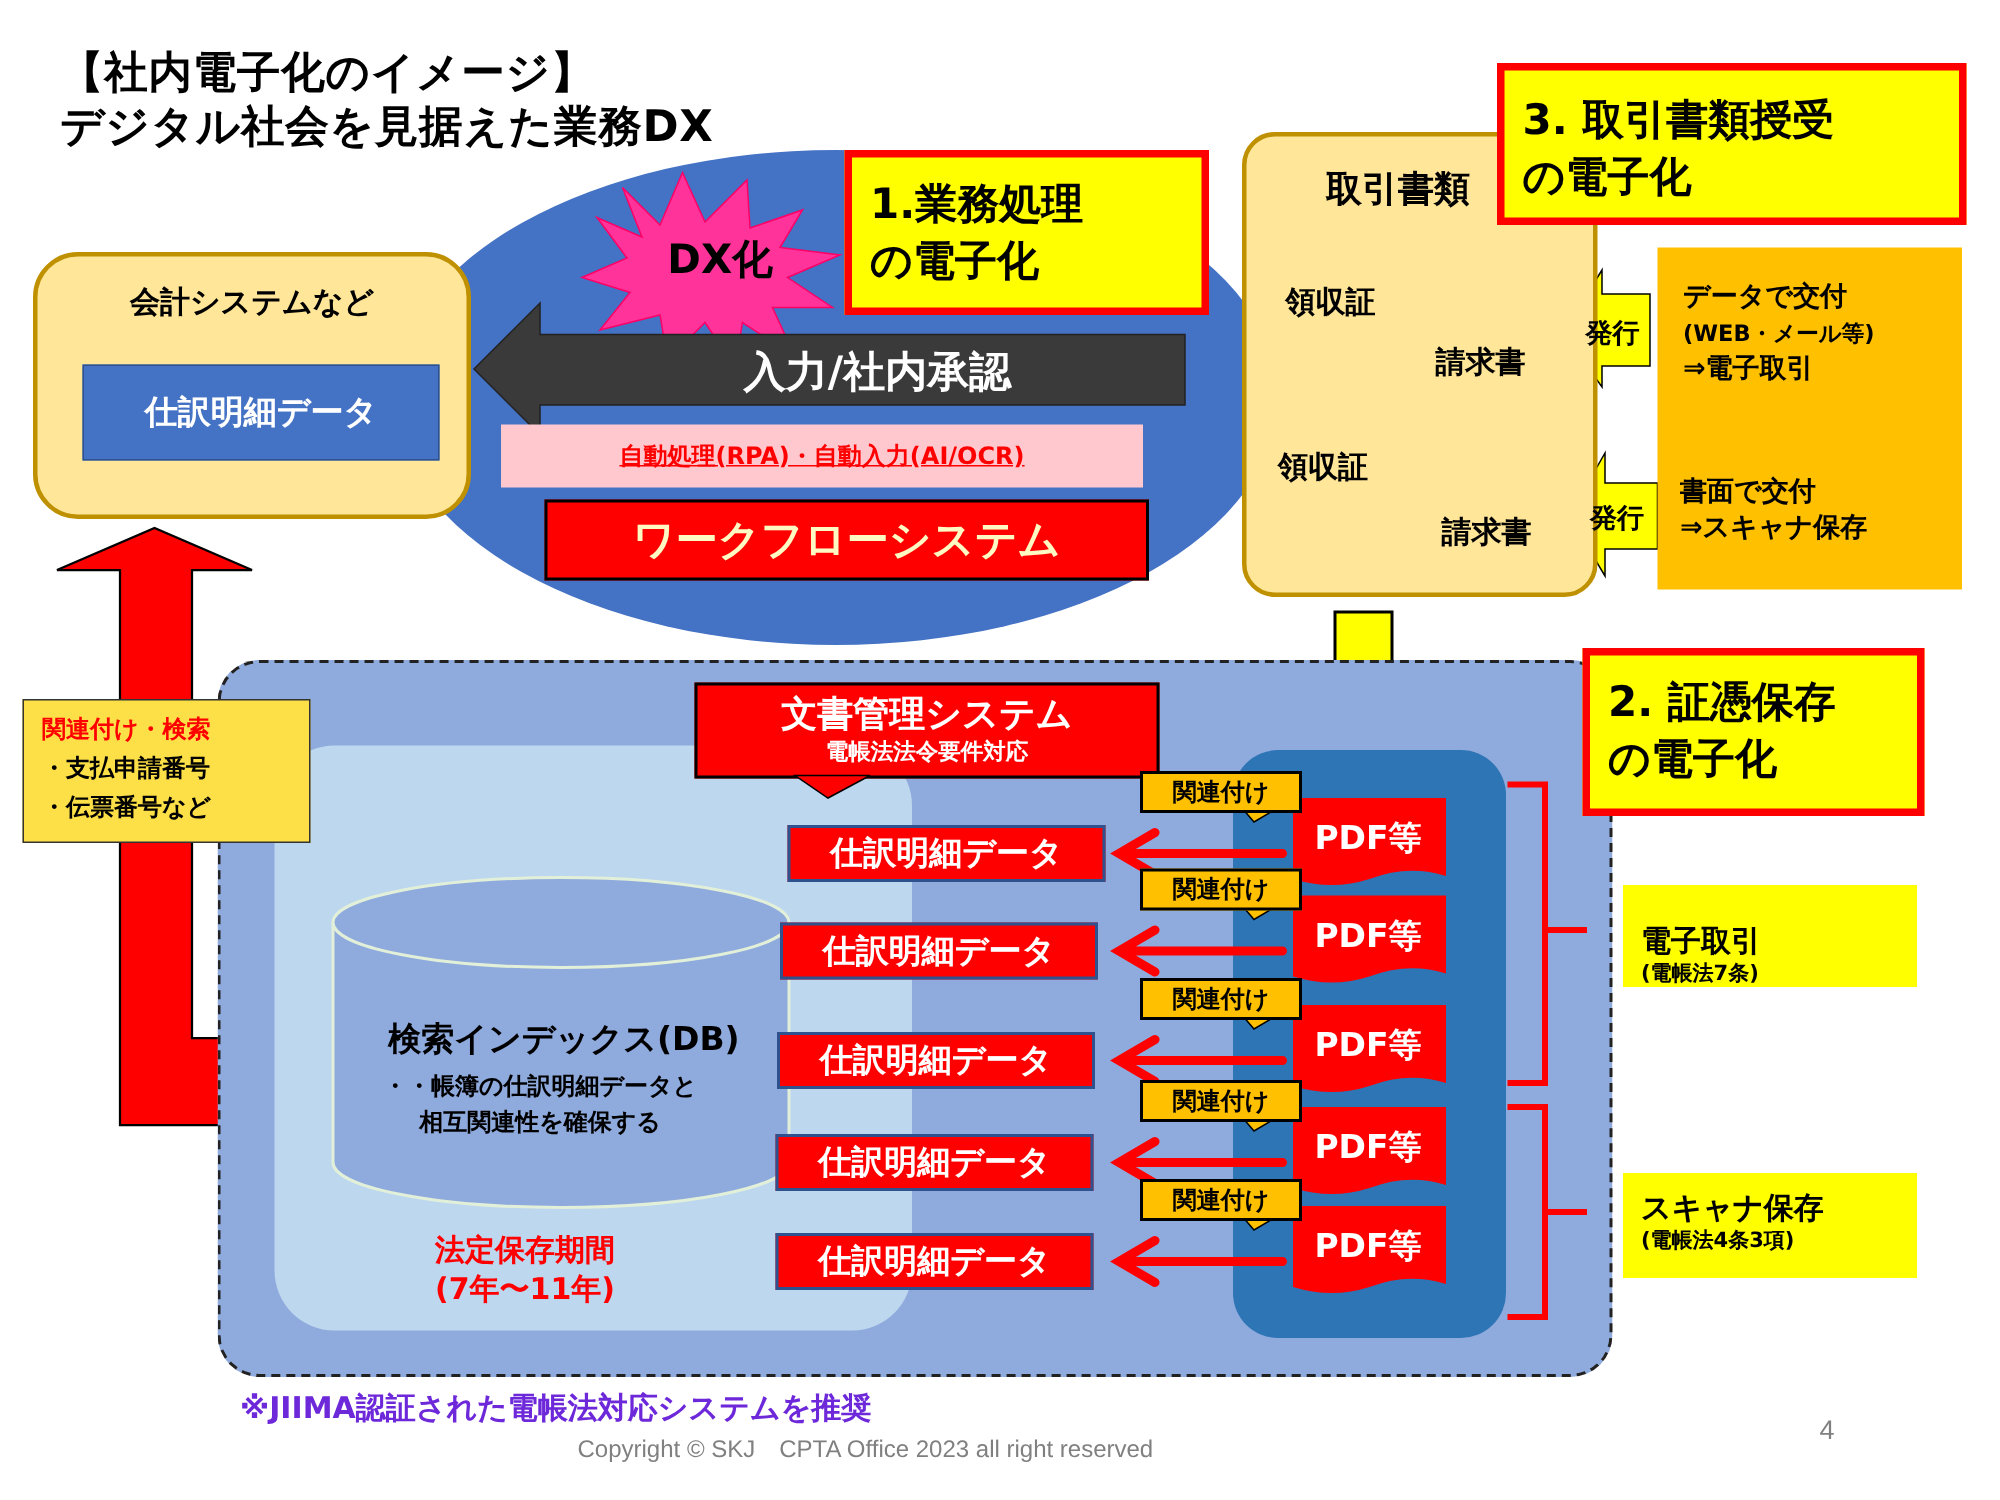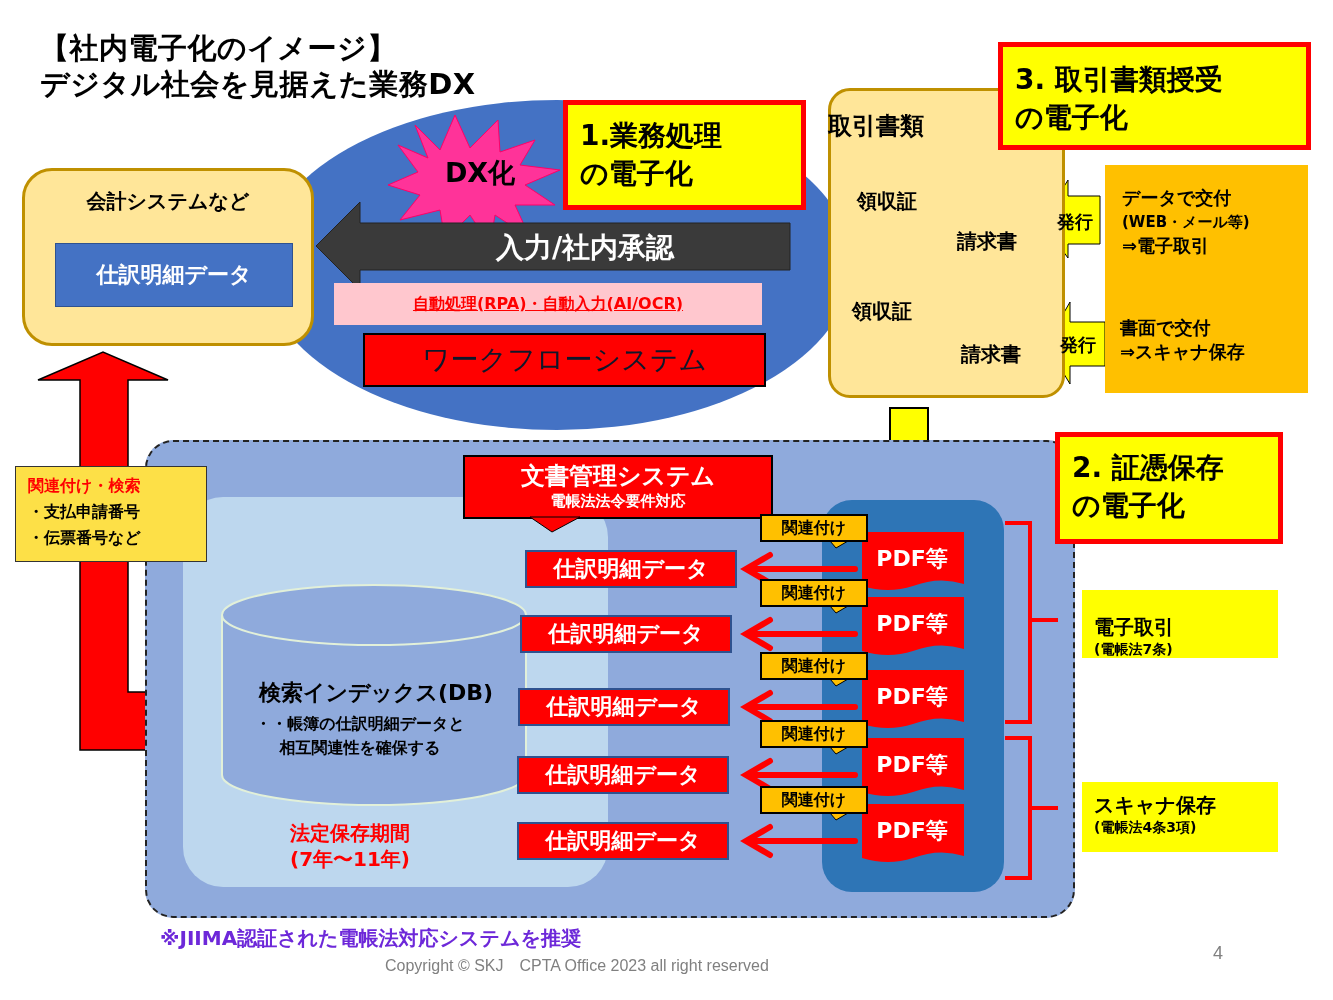--- a/index.html
+++ b/index.html
@@ -20,29 +20,29 @@
 
   
   .callout { background:#ffff00; border:5px solid #ff0000; box-sizing:border-box; font-weight:bold; font-size:28px; line-height:38px; padding-left:12px; color:#000; }
   .callout1 { left:563px; top:100px; width:243px; height:110px; padding-top:12px; }
   .callout3 { left:998px; top:42px; width:313px; height:108px; padding-top:14px; }
   .callout2 { left:1055px; top:432px; width:228px; height:112px; padding-top:12px; }
 
   .pink-bar { left:334px; top:283px; width:428px; height:42px; background:#ffc7ce; }
   .pink-text { left:334px; top:283px; width:428px; height:42px; color:#ff0000; font-size:16px; font-weight:bold; text-decoration:underline; display:flex; align-items:center; justify-content:center; }
 
-  .workflow { left:363px; top:333px; width:403px; height:54px; background:#ff0000; border:2px solid #000; color:#0f172a; font-size:28px; font-weight:normal; box-sizing:border-box; display:flex; align-items:center; justify-content:center; }
+  .workflow { left:363px; top:333px; width:403px; height:54px; background:#ff0000; border:2px solid #000; color:#fef9c3; font-size:28px; font-weight:bold; box-sizing:border-box; display:flex; align-items:center; justify-content:center; }
 
   .input-text { left:420px; top:228px; width:330px; height:40px; color:#fff; font-size:28px; font-weight:bold; display:flex; align-items:center; justify-content:center; }
 
   .dx-text { left:420px; top:155px; width:120px; text-align:center; font-size:27px; font-weight:bold; color:#000; }
 
   
   .trade-box { left:828px; top:88px; width:237px; height:310px; background:#ffe699; border:3px solid #bf9000; border-radius:22px; box-sizing:border-box; }
-  .trade-title { left:828px; top:110px; width:160px; font-size:24px; font-weight:bold; }
+  .trade-title { left:852px; top:110px; width:160px; text-align:center; font-size:24px; font-weight:bold; }
 
   .doc-text { font-size:20px; font-weight:bold; color:#000; text-align:center; }
 
   .orange-panel { left:1105px; top:165px; width:203px; height:228px; background:#ffc000; }
   .orange-text { font-size:18px; font-weight:bold; line-height:24px; color:#000; }
 
   .hakko { font-size:18px; font-weight:bold; color:#000; }
 
   
   .dashed { left:145px; top:440px; width:930px; height:478px; background:#8faadc; border:2px dashed #222; border-radius:28px; box-sizing:border-box; }

